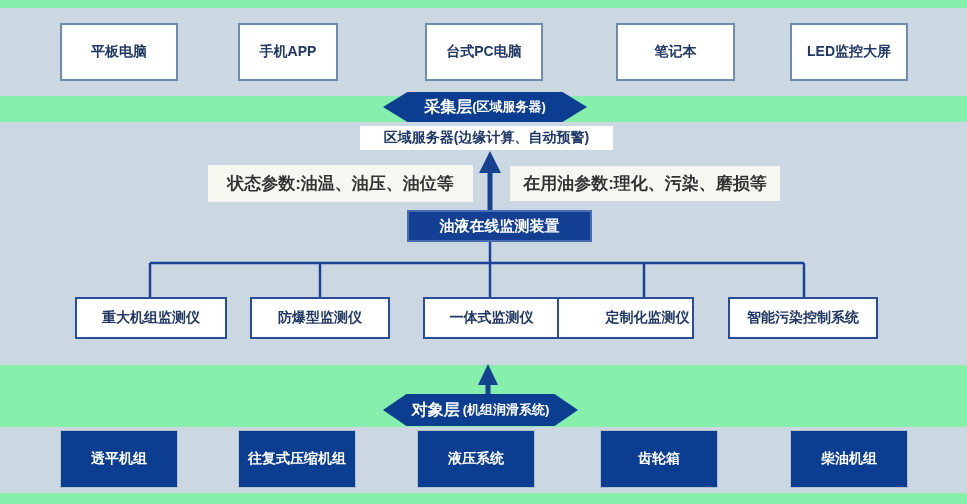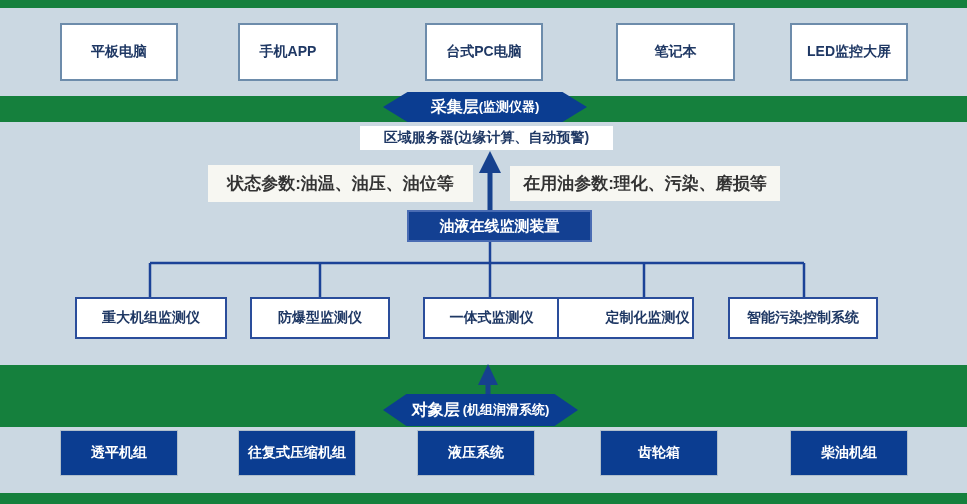--- a/index.html
+++ b/index.html
@@ -1,34 +1,34 @@
 <!DOCTYPE html>
 <html><head>
 <meta charset="utf-8">
 <style>
   html,body { margin:0; padding:0; background:#ffffff; }
   .canvas {
-    position:relative; width:967px; height:504px; background:#15803d;
+    position:relative; width:967px; height:504px; background:#86efac;
     font-family:"Liberation Sans","DejaVu Sans",sans-serif; overflow:hidden;
   }
   .band { position:absolute; left:0; width:967px; background:#cbd8e2; }
   .band-top    { top:8px;   height:88px;  }
   .band-mid    { top:122px; height:243px; }
   .band-bottom { top:427px; height:66px;  }
 
   .box { position:absolute; display:flex; align-items:center; justify-content:center;
          text-align:center; box-sizing:border-box; }
 
   .top-box { top:23px; height:58px; background:#ffffff; border:2px solid #6d8cab;
              color:#1f3864; font-weight:bold; font-size:14px; }
 
   .monitor-box { top:297px; height:42px; background:#ffffff; border:2px solid #2a4d9b;
                  color:#1f3864; font-weight:bold; font-size:14px; }
 
-  .equip-box { top:430px; height:46px; background:#0b3d91; border:1px solid #b0bfcc;
+  .equip-box { top:430px; height:58px; background:#0b3d91; border:1px solid #b0bfcc;
                color:#ffffff; font-weight:bold; font-size:14px;align-items:center; }
 
   .badge { position:absolute; background:#0b3d91; color:#ffffff;
            display:flex; align-items:center; justify-content:center;
            clip-path:polygon(0 50%,12% 0,88% 0,100% 50%,88% 100%,12% 100%);
            font-weight:bold; white-space:nowrap; }
   .badge .main { font-size:16px; }
   .badge .sub  { font-size:13px; }
   .badge-collect { left:383px; top:92px;  width:204px; height:30px; }
   .badge-object  { left:383px; top:394px; width:195px; height:32px; }
@@ -90,21 +90,21 @@
   </div>
   <div class="box top-box" style="left:616px;width:119px;">
     <span>笔记本</span>
   </div>
   <div class="box top-box" style="left:790px;width:118px;">
     <span>LED监控大屏</span>
   </div>
 
   <div class="badge badge-collect">
     <span class="main">采集层</span>
-      <span class="sub">(监测仪器)</span>
+      <span class="sub">(区域服务器)</span>
   </div>
 
   <div class="box server-box">
     <span>区域服务器(边缘计算、自动预警)</span>
   </div>
 
   <div class="box param-label param-left">
     <span>状态参数:油温、油压、油位等</span>
   </div>
   <div class="box param-label param-right">

